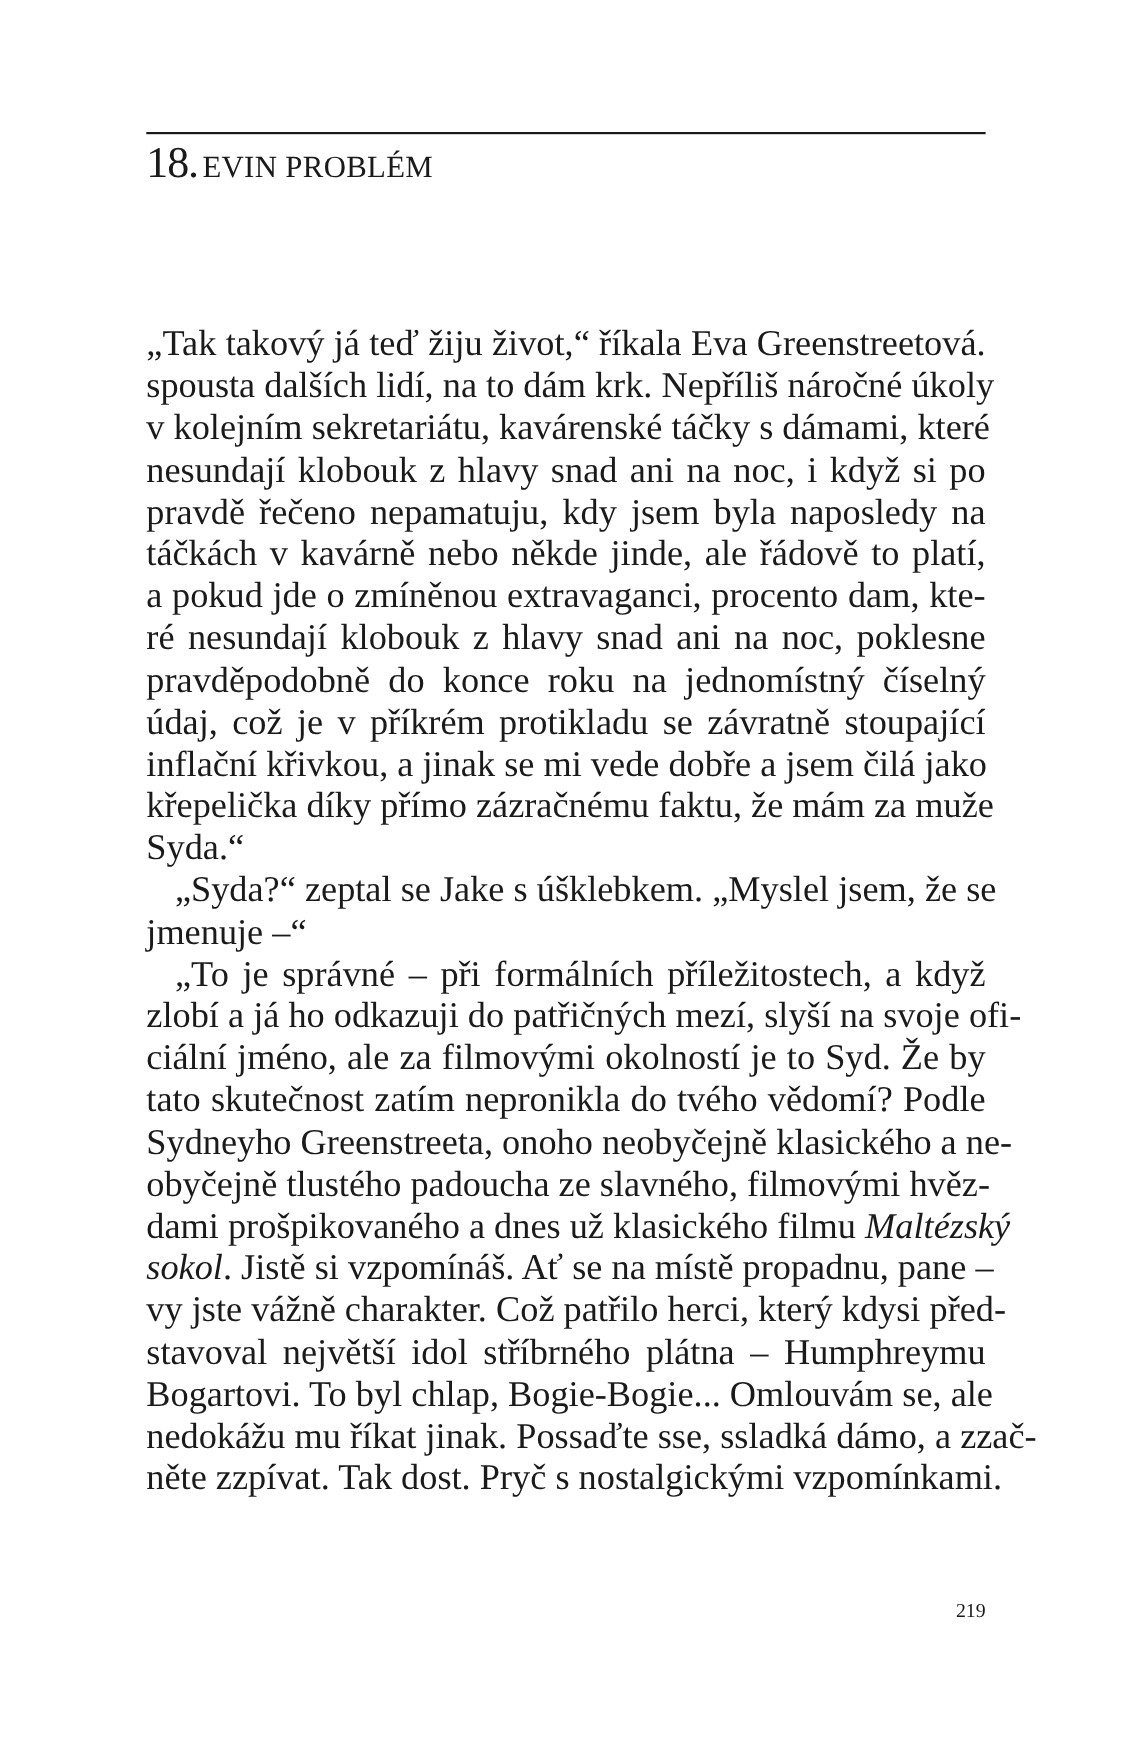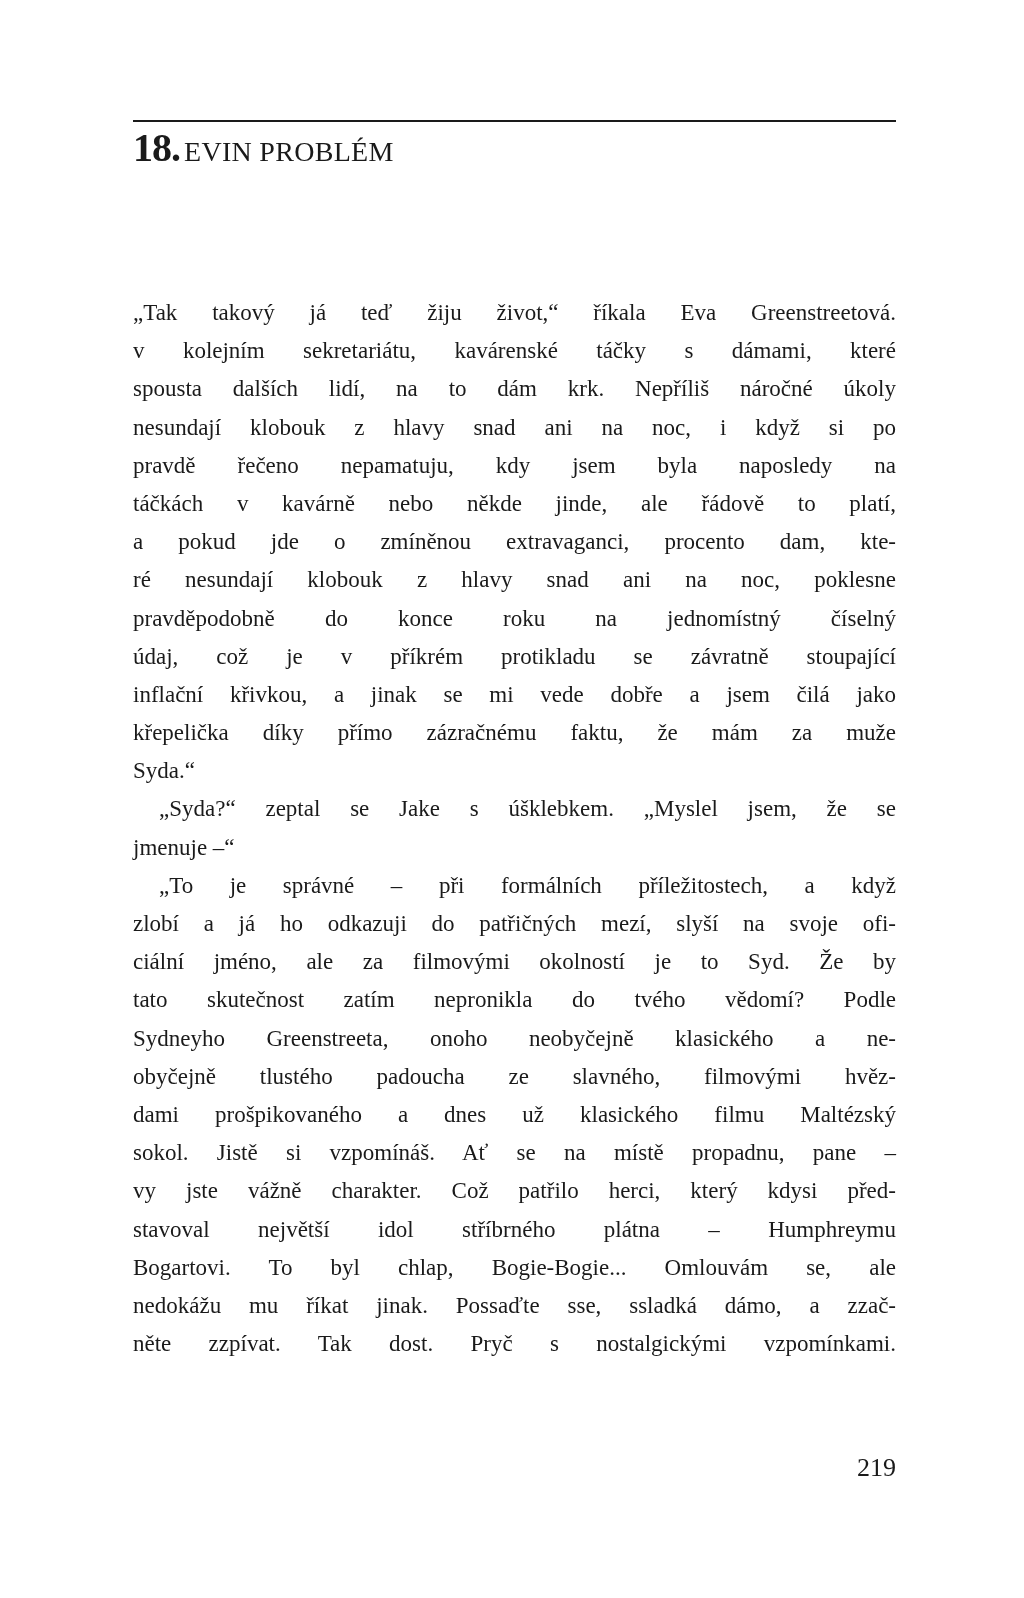--- a/index.html
+++ b/index.html
@@ -32,76 +32,77 @@
     }
     .chapter-heading {
       position: absolute;
       left: 0;
       top: 128px;
       white-space: nowrap;
       line-height: 1;
     }
     .chapter-number {
       font-size: 40px;
-      font-weight: bold;
+      font-weight: normal;
       letter-spacing: -1px;
       vertical-align: baseline;
     }
     .chapter-title {
       font-size: 28px;
       letter-spacing: 0.3px;
       margin-left: 0;
       vertical-align: baseline;
     }
     .body-text {
       position: absolute;
       left: 0;
       top: 294px;
       width: 763px;
-      font-size: 23px;
+      font-size: 33px;
       line-height: 38.2px;
     }
     .line {
       display: block;
       text-align: justify;
       text-align-last: justify;
       white-space: nowrap;
       height: 38.2px;
     }
     .line.last {
       text-align-last: left;
     }
     .line.indent {
       padding-left: 26px;
     }
     .italic {
+      font-style: italic;
     }
     .page-number {
       position: absolute;
       right: 0;
       top: 1455px;
-      font-size: 26px;
+      font-size: 18px;
       line-height: 1;
     }
   </style>
 </head>
 <body>
 
 <div class="page">
   <div class="top-rule"></div>
 
   <div class="chapter-heading">
     <span class="chapter-number">18.</span>
     <span class="chapter-title">EVIN PROBLÉM</span>
   </div>
 
   <div class="body-text" id="body-text">
       <div class="line"><span>„Tak takový já teď žiju život,“ říkala Eva Greenstreetová.</span></div>
+      <div class="line"><span>spousta dalších lidí, na to dám krk. Nepříliš náročné úkoly</span></div>
       <div class="line"><span>v kolejním sekretariátu, kavárenské táčky s dámami, které</span></div>
-      <div class="line"><span>spousta dalších lidí, na to dám krk. Nepříliš náročné úkoly</span></div>
       <div class="line"><span>nesundají klobouk z hlavy snad ani na noc, i když si po</span></div>
       <div class="line"><span>pravdě řečeno nepamatuju, kdy jsem byla naposledy na</span></div>
       <div class="line"><span>táčkách v kavárně nebo někde jinde, ale řádově to platí,</span></div>
       <div class="line"><span>a pokud jde o zmíněnou extravaganci, procento dam, kte-</span></div>
       <div class="line"><span>ré nesundají klobouk z hlavy snad ani na noc, poklesne</span></div>
       <div class="line"><span>pravděpodobně do konce roku na jednomístný číselný</span></div>
       <div class="line"><span>údaj, což je v příkrém protikladu se závratně stoupající</span></div>
       <div class="line"><span>inflační křivkou, a jinak se mi vede dobře a jsem čilá jako</span></div>
       <div class="line"><span>křepelička díky přímo zázračnému faktu, že mám za muže</span></div>
       <div class="line last"><span>Syda.“</span></div>

